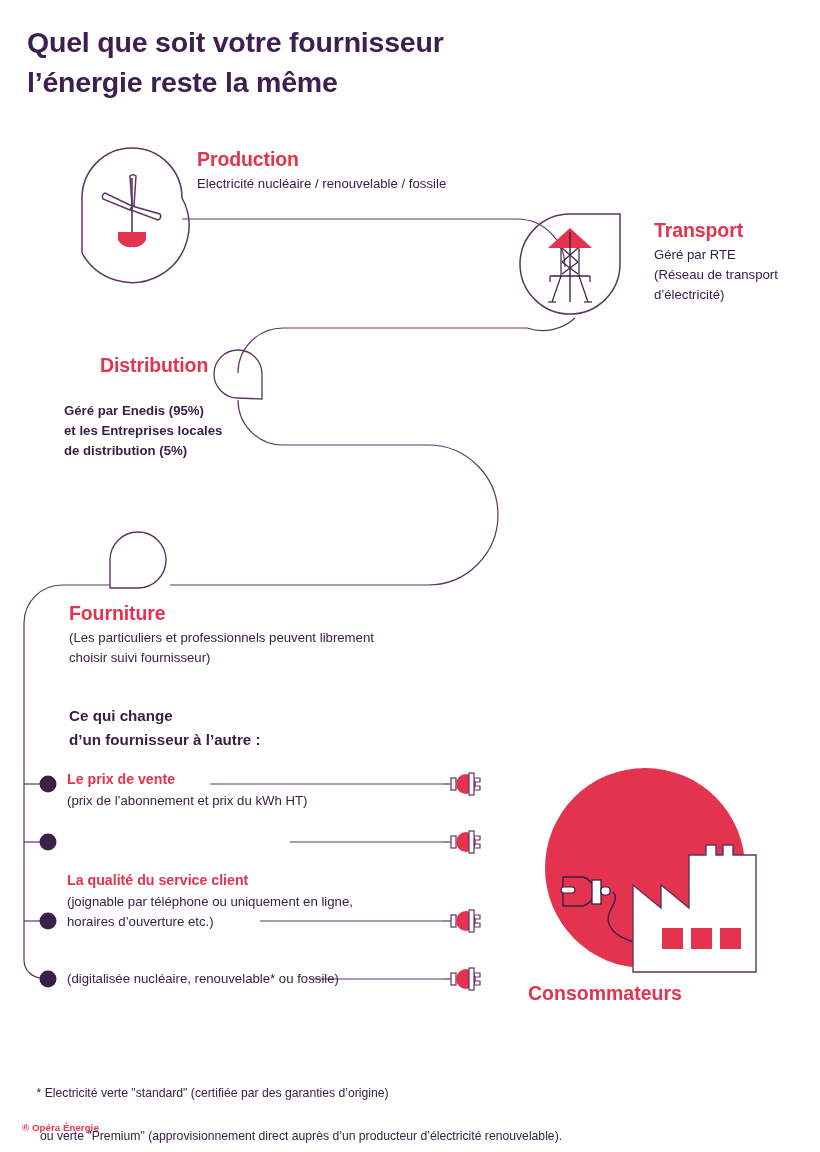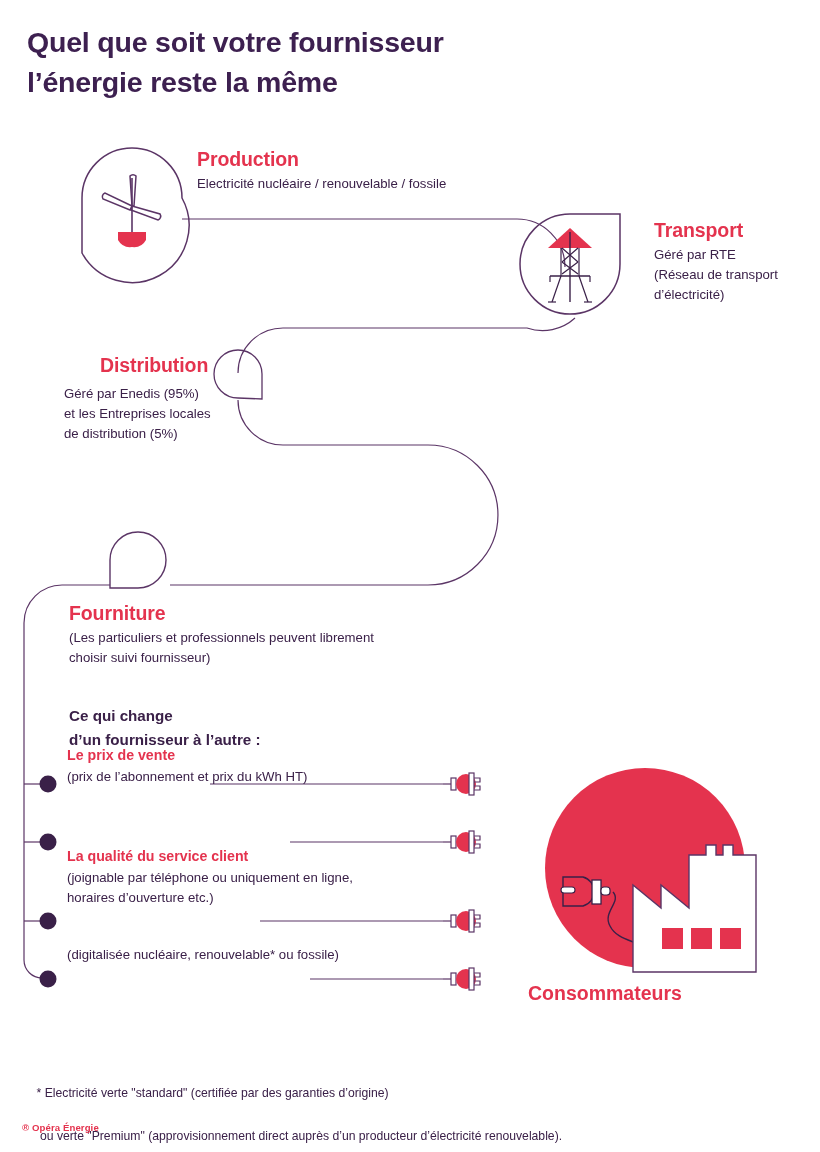--- a/index.html
+++ b/index.html
@@ -53,41 +53,41 @@
   }
 
   
   #production-title { left: 197px; top: 148px; }
   #production-body  { left: 197px; top: 174px; }
 
   #transport-title  { left: 654px; top: 219px; }
   #transport-body   { left: 654px; top: 245px; }
 
   #distribution-title { left: 64px;  top: 354px; margin-left: 36px; }
-  #distribution-body  { left: 64px;  top: 384px; }
+  #distribution-body  { left: 64px;  top: 401px; font-weight: bold; }
 
   #fourniture-title   { left: 69px;  top: 602px; }
   #fourniture-body    { left: 69px;  top: 628px; }
 
   #change-heading {
     position: absolute;
     left: 69px;
     top: 704px;
     font-size: 15.2px;
     font-weight: bold;
     line-height: 1.55;
     color: #3a2048;
     white-space: pre;
   }
 
   
   #feature-list {
     position: absolute;
     left: 0;
-    top: 740px;
+    top: 764px;
     width: 520px;
     height: 250px;
     padding-left: 23px;
   }
   .feat {
     position: absolute;
     left: 67px;
     width: 420px;
   }
   .feat-title {

